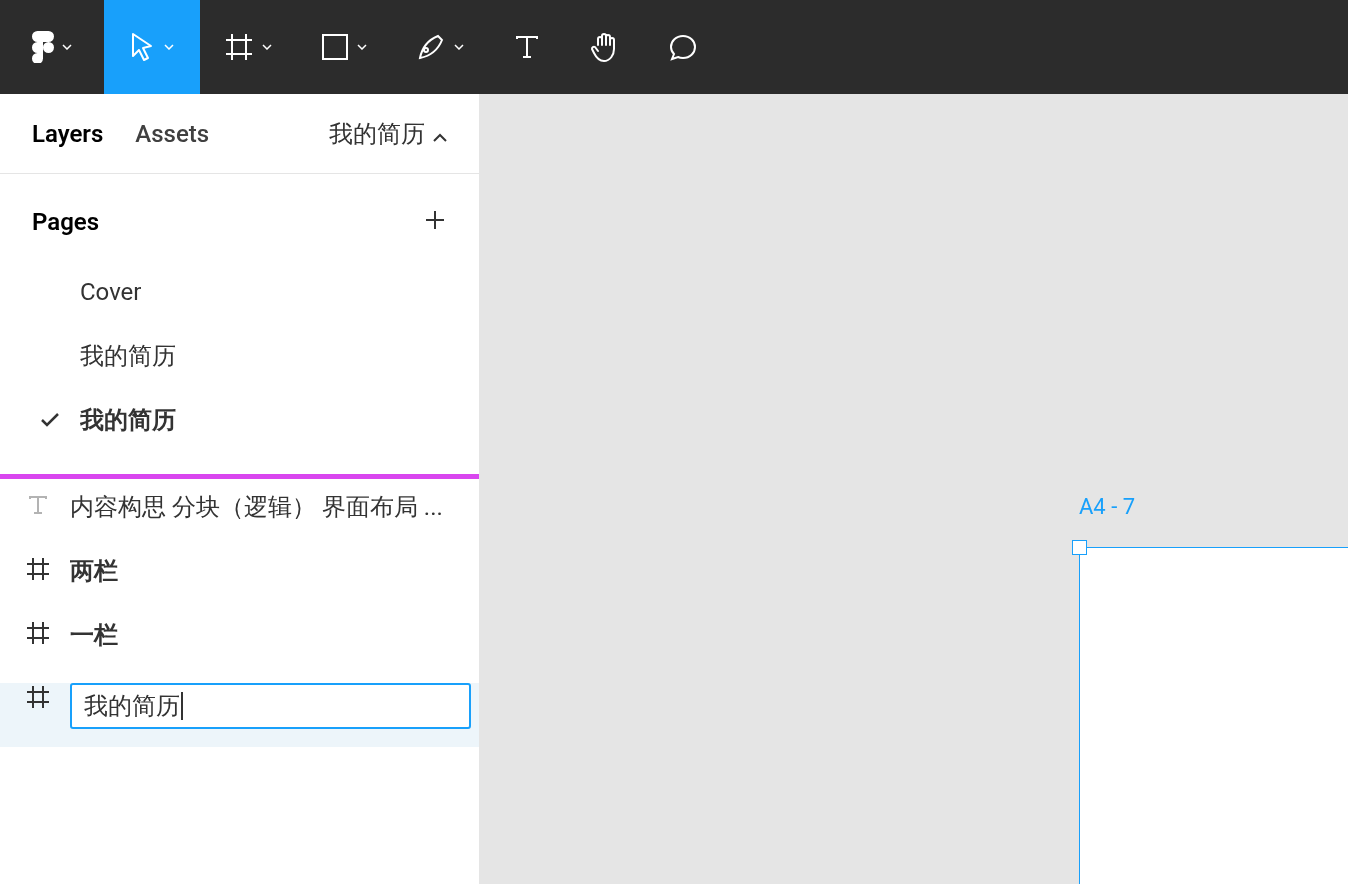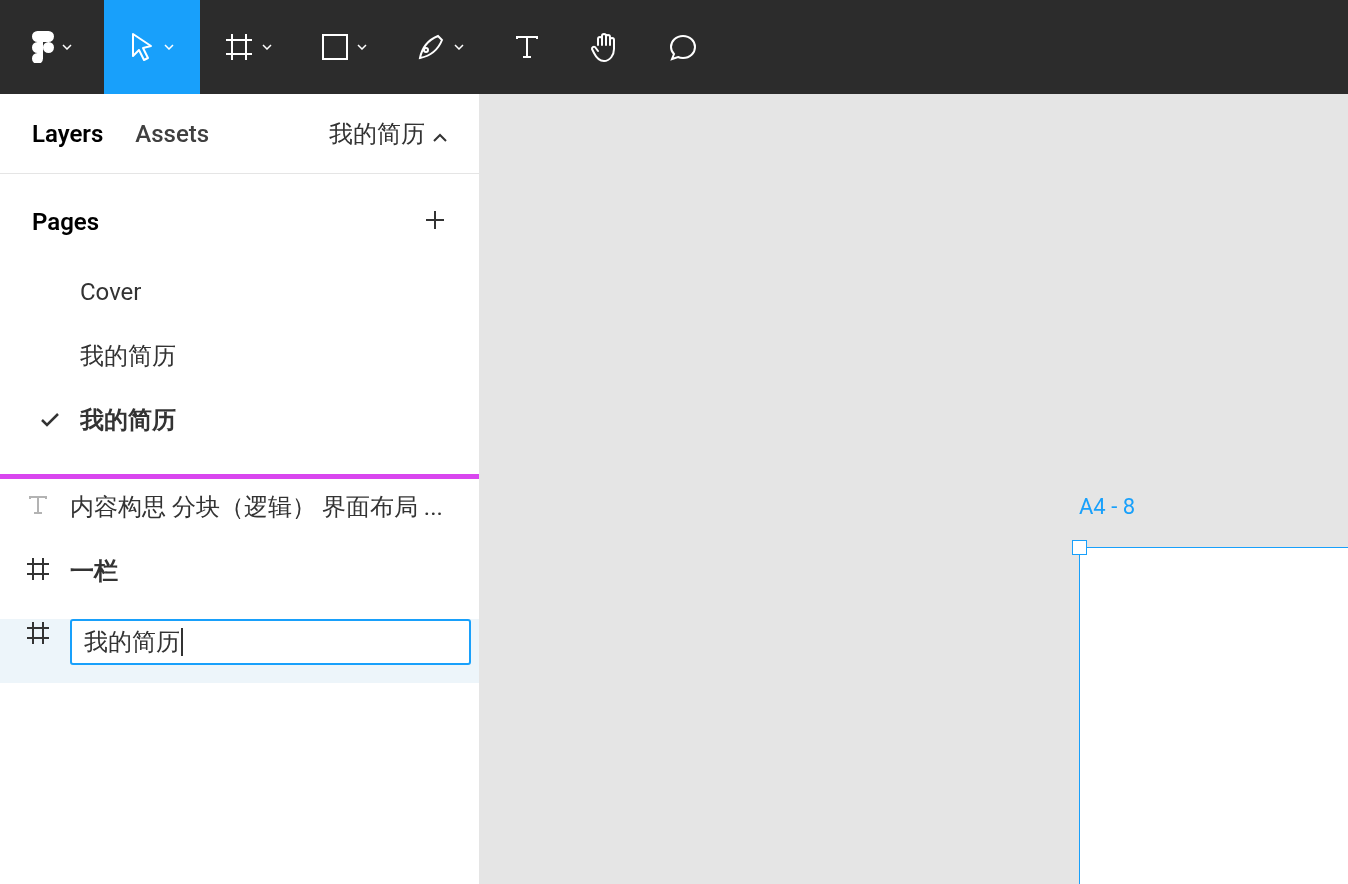--- a/index.html
+++ b/index.html
@@ -344,44 +344,52 @@
 
       <div class="layer-item text-layer">
         <span class="layer-icon">
           <svg width="22" height="22" viewBox="0 0 22 22">
               <path d="M3 5V3h16v2M11 3v16M7 19h8" stroke="#b3b3b3" stroke-width="2" fill="none"></path>
             </svg>
         </span>
         <span class="layer-label">内容构思 分块（逻辑）  界面布局 ...</span>
       </div>
 
-
       <div class="layer-item bold">
         <span class="layer-icon">
           <svg width="24" height="24" viewBox="0 0 24 24">
               <path d="M7 1v22M17 1v22M1 7h22M1 17h22" stroke="#333" stroke-width="2"></path>
             </svg>
         </span>
+        <span class="layer-label">两栏</span>
+      </div>
+
+      <div class="layer-item bold">
+        <span class="layer-icon">
+          <svg width="24" height="24" viewBox="0 0 24 24">
+              <path d="M7 1v22M17 1v22M1 7h22M1 17h22" stroke="#333" stroke-width="2"></path>
+            </svg>
+        </span>
         <span class="layer-label">一栏</span>
       </div>
 
       <div class="layer-item editing">
         <span class="layer-icon">
           <svg width="24" height="24" viewBox="0 0 24 24">
               <path d="M7 1v22M17 1v22M1 7h22M1 17h22" stroke="#333" stroke-width="2"></path>
             </svg>
         </span>
         <div class="edit-box">
           <span>我的简历</span>
           <span class="cursor"></span>
         </div>
       </div>
 
     </div>
   </div>
 
   <div class="canvas">
-    <div class="frame-label">A4 - 8</div>
+    <div class="frame-label">A4 - 7</div>
     <div class="frame"></div>
     <div class="sel-handle"></div>
   </div>
 
 </div>
 
 </body></html>

